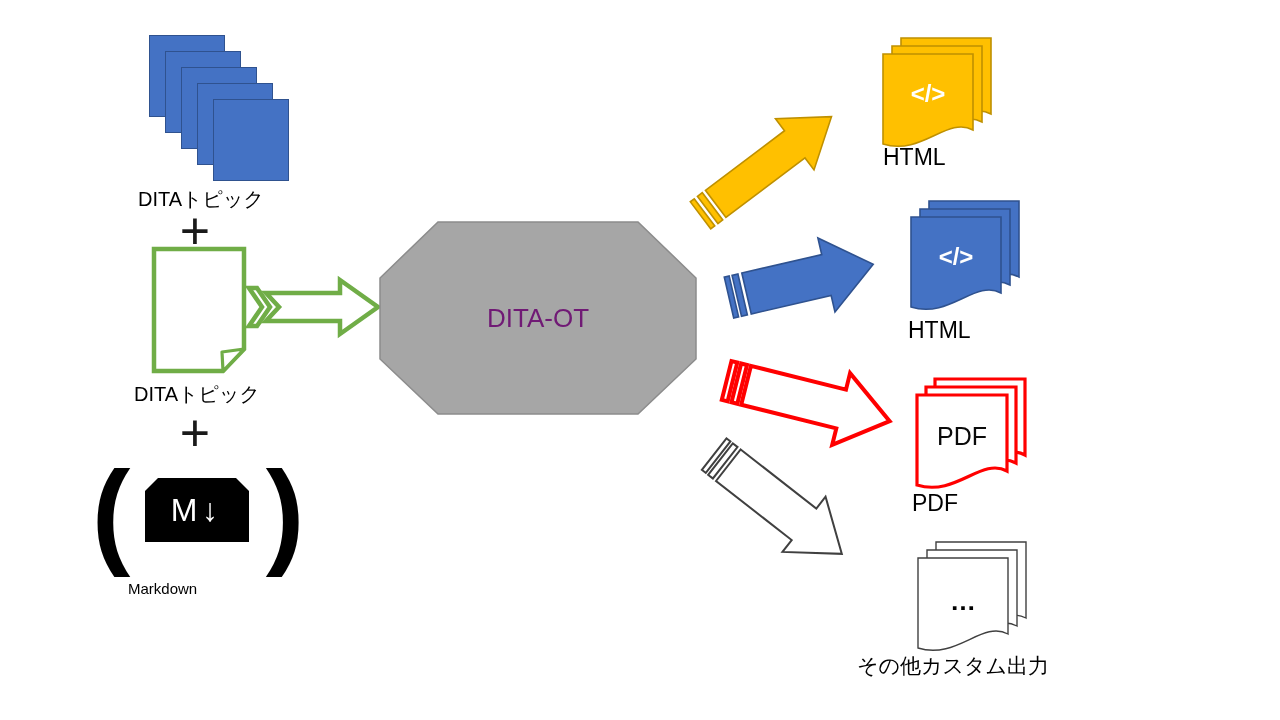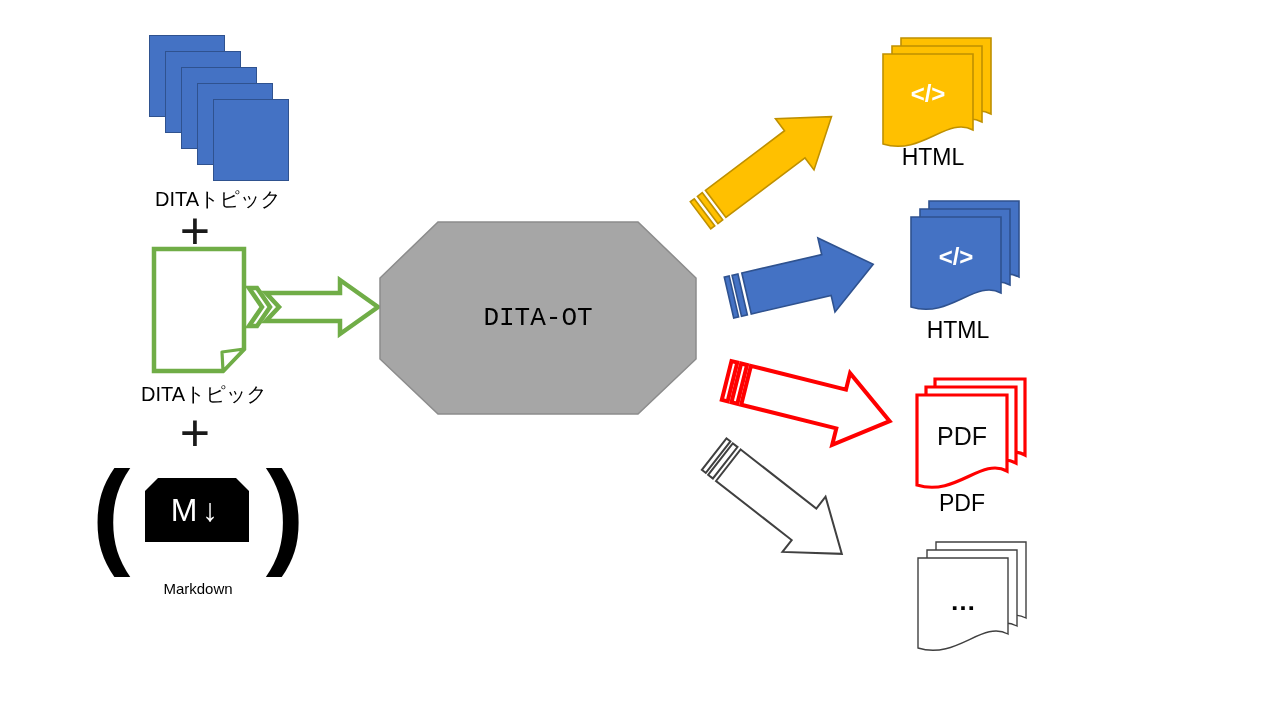--- a/index.html
+++ b/index.html
@@ -1,38 +1,38 @@
 <!DOCTYPE html>
 <html style="--c-blue: #4472C4; --c-blue-dark: #2F528F; --c-green: #70AD47; --c-gold: #FFC000; --c-gold-dark: #BF9000; --c-red: #FF0000; --c-gray: #A6A6A6; --c-gray-dark: #8C8C8C; --c-outline-dark: #404040; --c-white: #FFFFFF; --c-black: #000000;"><head>
 <meta charset="utf-8">
 <style>
   html,body{margin:0;padding:0;background:#fff;}
   #canvas{
     position:relative;width:1280px;height:720px;background:#fff;overflow:hidden;
     font-family:"Liberation Sans","DejaVu Sans",sans-serif;color:#000;
   }
   .abs{position:absolute;}
-  .lbl{position:absolute;text-align:center;color:#000;white-space:nowrap;}
+  .lbl{position:absolute;color:#000;white-space:nowrap;}
   
   .sq{position:absolute;width:76px;height:82px;background:var(--c-blue);border:1.5px solid var(--c-blue-dark);box-sizing:border-box;}
   
   .plus{position:absolute;width:52px;height:56px;line-height:56px;text-align:center;font-size:52px;font-weight:400;color:#1a1a1a;}
   
   .paren{position:absolute;width:44px;height:128px;line-height:122px;text-align:center;font-size:116px;font-weight:700;color:#000;}
   
   #md-badge{
     position:absolute;left:145px;top:478px;width:104px;height:64px;background:#000;
     clip-path:polygon(0 13px,13px 0,calc(100% - 13px) 0,100% 13px,100% 100%,0 100%);
     display:flex;align-items:center;justify-content:center;
   }
   #md-badge span{color:#fff;font-size:32px;letter-spacing:5px;font-weight:400;}
   
   #processor-label{
     position:absolute;left:378px;top:220px;width:320px;height:196px;
-    display:flex;align-items:center;justify-content:center;font-size:26px;color:#000000;font-family:Liberation Mono, monospace;
+    display:flex;align-items:center;justify-content:center;font-size:26px;color:#701a75;
   }
   .doc-text{position:absolute;text-align:center;font-weight:700;}
   svg{position:absolute;overflow:visible;}
 </style>
 </head>
 <body>
 
 <div id="canvas">
 
   <div class="abs" style="left:149px;top:35px;width:141px;height:147px">
@@ -136,14 +136,15 @@
   <div class="lbl" style="left:912px;top:490px;width:100px;font-size:23px">PDF</div>
 
   <svg style="left:917px;top:541px" width="112" height="116" viewBox="0 0 112 116">
     <g style="fill:#fff;stroke:var(--c-outline-dark);stroke-width:1.4">
       <path d="M1 1 H91 V77 C65 63 40 103 1 91 Z" transform="translate(18,0)"></path>
       <path d="M1 1 H91 V77 C65 63 40 103 1 91 Z" transform="translate(9,8)"></path>
       <path d="M1 1 H91 V77 C65 63 40 103 1 91 Z" transform="translate(0,16)"></path>
     </g>
   </svg>
   <div class="doc-text" style="left:923px;top:586px;width:80px;font-size:26px;font-weight:900;color:#000">…</div>
+  <div class="lbl" style="left:857px;top:652px;width:220px;font-size:21px">その他カスタム出力</div>
 
 </div>
 
 </body></html>

